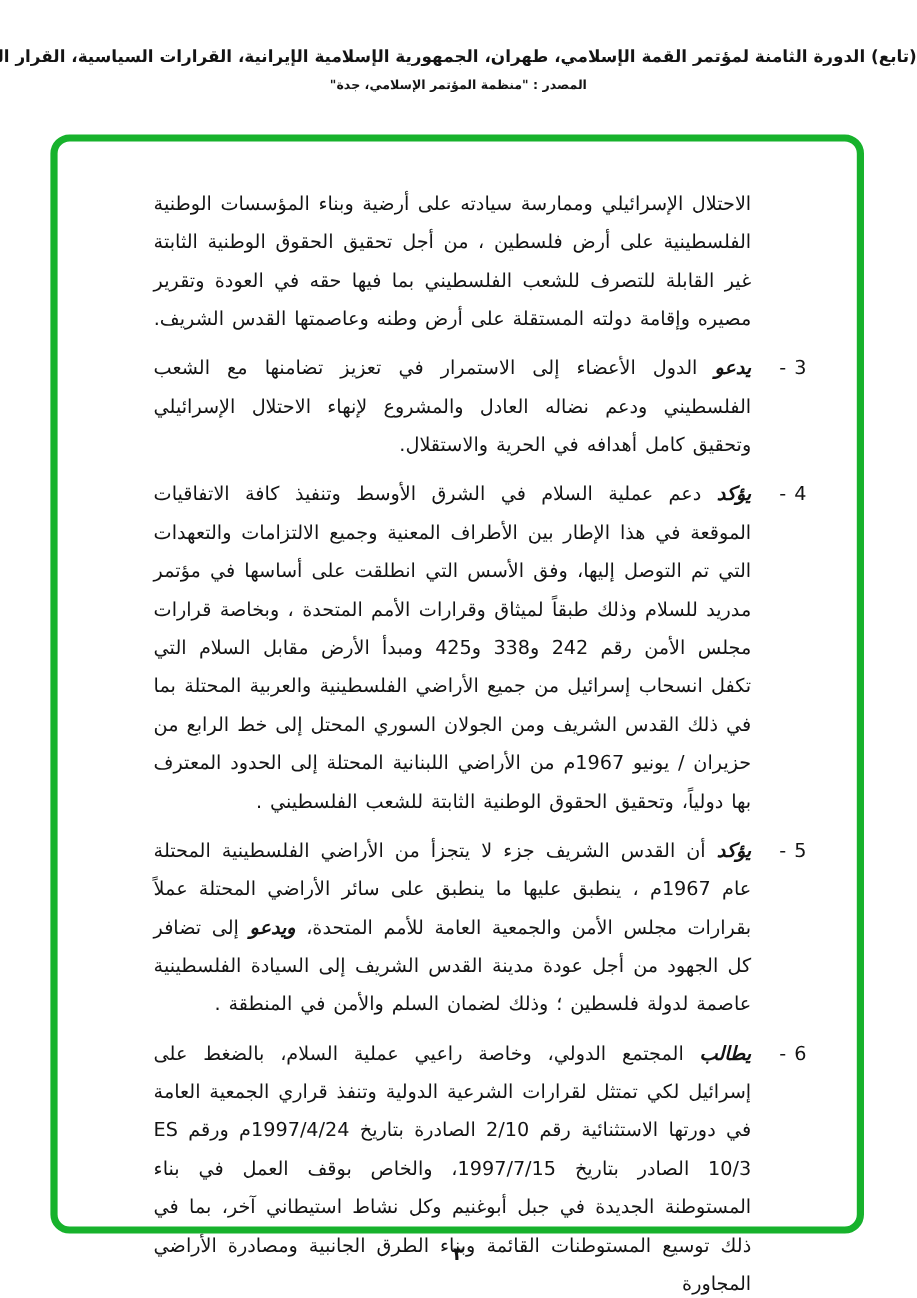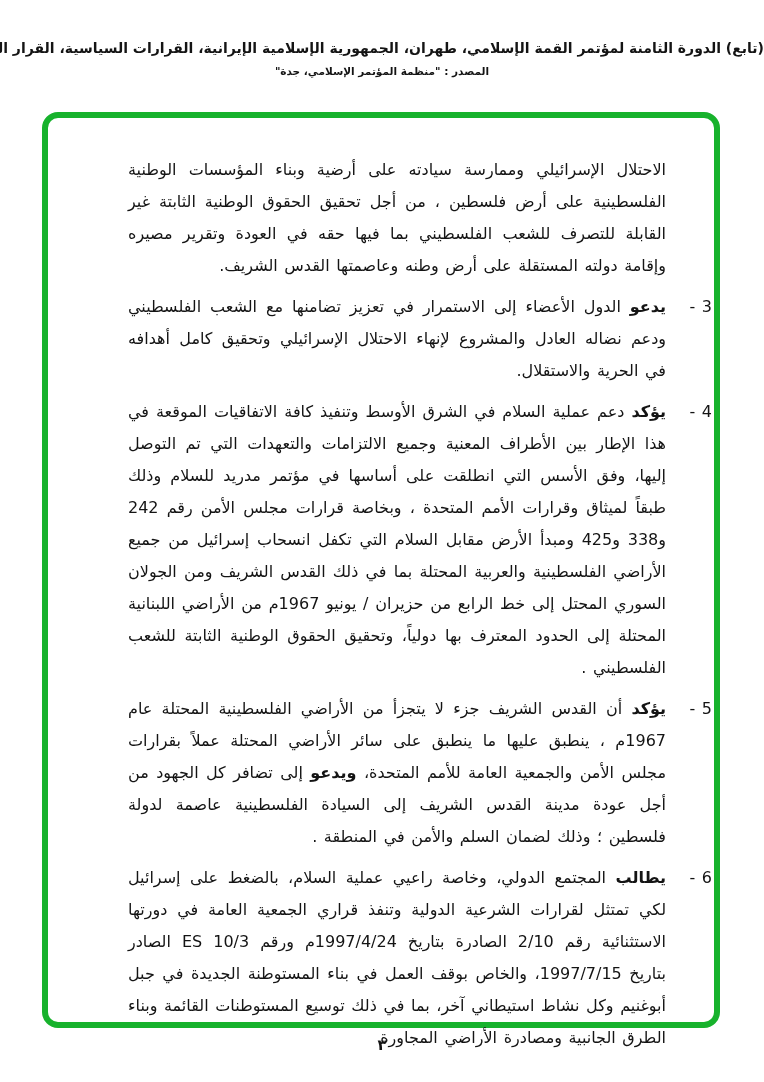--- a/index.html
+++ b/index.html
@@ -14,32 +14,32 @@
   .hdr1{font-size:14px;white-space:nowrap;letter-spacing:-0.2px;}
   .hdr2{font-size:10.5px;margin-top:9px;}
 
   .frame{
     position:absolute;left:42px;top:112px;width:678px;height:916px;
     box-sizing:border-box;border:6px solid #17b22c;border-radius:16px;
     background:#ffffff;
   }
   .content{
     position:absolute;top:0;bottom:0;left:0;right:0;
-    padding:36px 48px 0 40px;
+    padding:36px 88px 0 40px;
     direction:rtl;
     margin-left:40px;
   }
   .para{
     position:relative;
     font-size:16px;line-height:32px;
     text-align:justify;text-justify:inter-word;
     word-spacing:1.5px;
     margin:0 0 9px 0;
   }
-  .para b{font-weight:700;}
+  .para b{font-weight:700;font-style:italic;}
   .marker{
     position:absolute;right:-46px;top:0;width:42px;
     font-size:16px;line-height:32px;
   }
   .pagenum{
     position:absolute;top:1036px;left:0;right:0;
     text-align:center;font-size:15px;font-weight:700;direction:rtl;
   }
 </style>
 </head>

